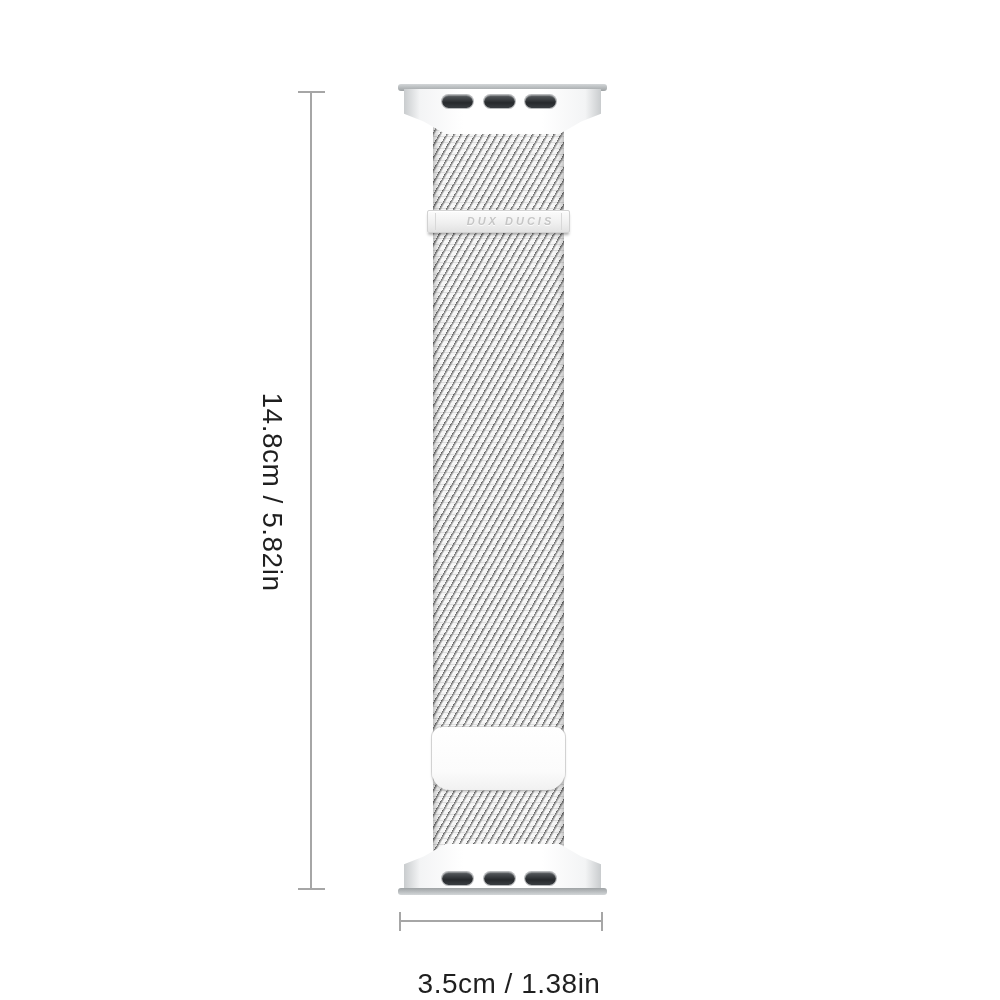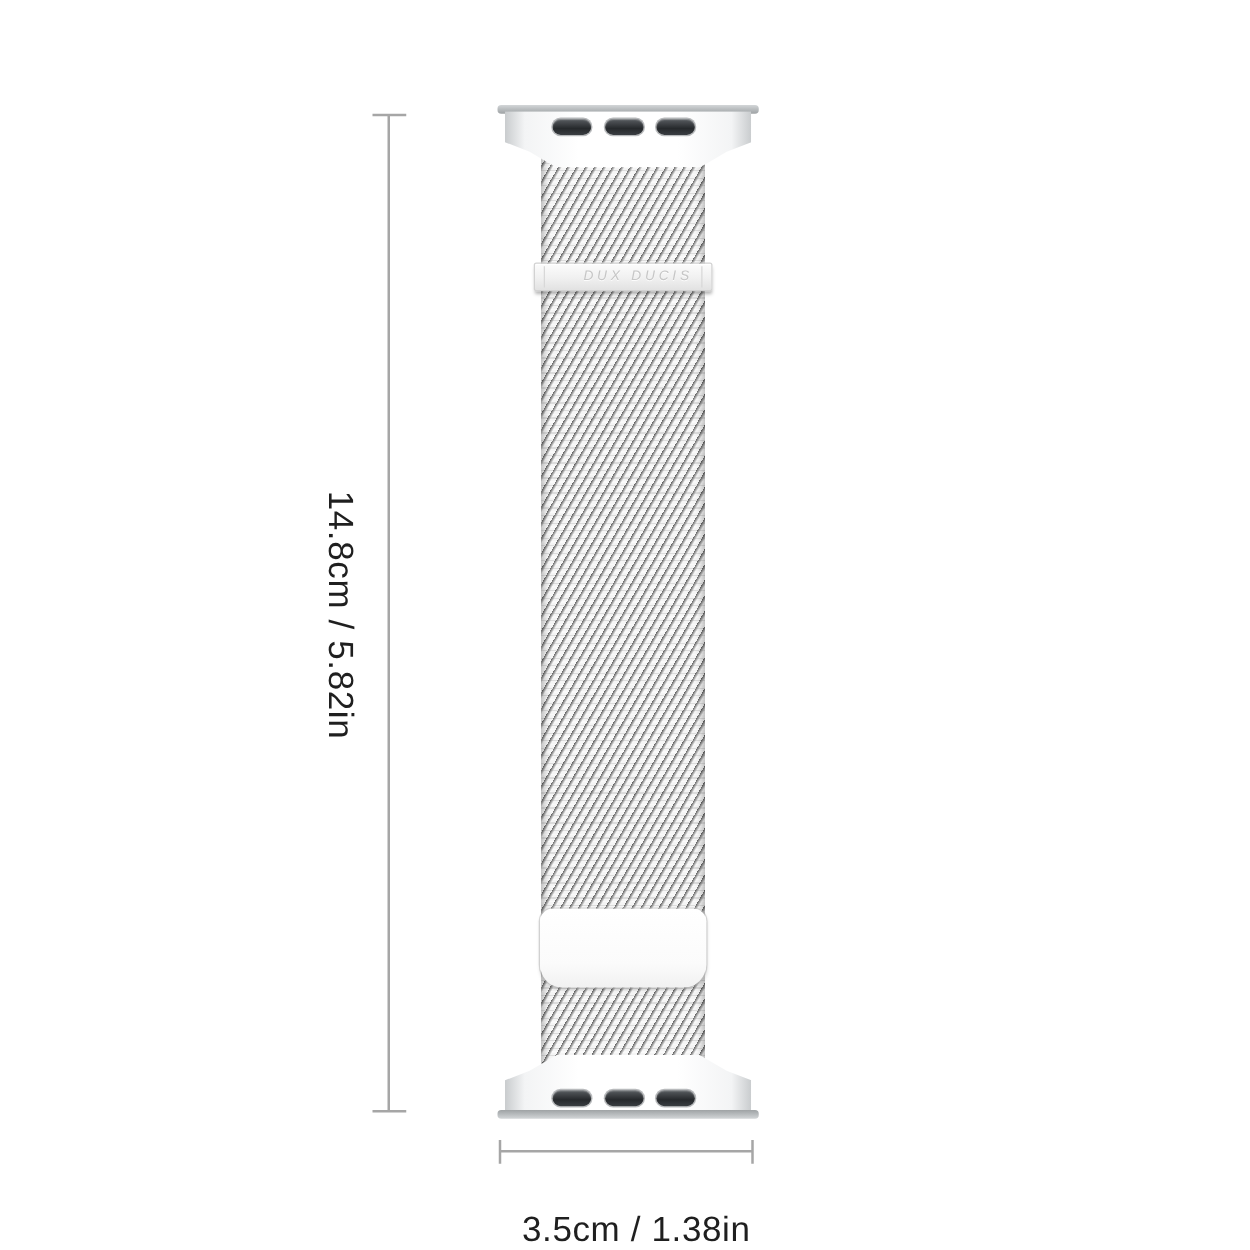--- a/index.html
+++ b/index.html
@@ -74,21 +74,21 @@
     border:1px solid #d2d2d2;border-radius:2px;box-sizing:border-box;
     box-shadow:0 3px 3px -1px rgba(0,0,0,0.30), inset 0 1px 0 #ffffff;
     text-align:center;
   }
   .brand-plate::before,.brand-plate::after{
     content:"";position:absolute;top:2px;bottom:2px;width:1px;background:#d8d8d8;
   }
   .brand-plate::before{left:7px;}
   .brand-plate::after{right:7px;}
   .brand-text{
-    font-size:11px;font-weight:normal;font-style:italic;letter-spacing:3px;
+    font-size:11px;font-weight:bold;font-style:italic;letter-spacing:3px;
     color:#c6c6c6;line-height:21px;text-shadow:0 1px 0 rgba(255,255,255,0.8);
     white-space:nowrap;
     margin-left:24px;
   }
   .clasp-plate{
     position:absolute;left:432px;top:727px;width:133px;height:63px;z-index:2;
     background:linear-gradient(180deg,#ffffff 0%,#fbfbfb 70%,#f1f1f1 100%);
     border-radius:10px 10px 18px 18px;
     box-shadow:0 0 0 1px rgba(185,185,185,0.55), 0 2px 3px rgba(0,0,0,0.18);
   }

